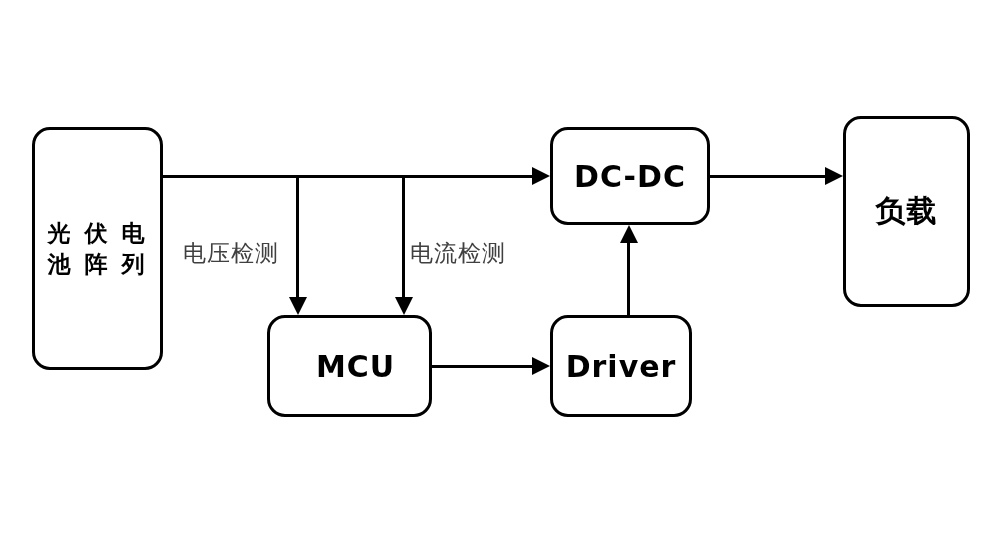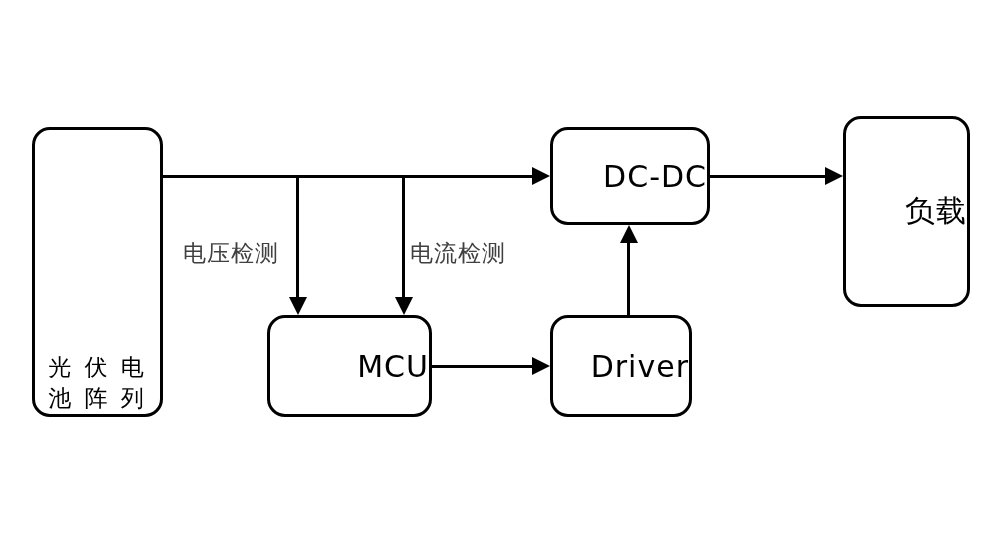--- a/index.html
+++ b/index.html
@@ -16,32 +16,33 @@
     overflow: hidden;
   }
   .box {
     position: absolute;
     box-sizing: border-box;
     border: 3px solid #000000;
     border-radius: 18px;
     background: #ffffff;
     display: flex;
     align-items: center;
-    justify-content: flex-end;
+    justify-content: center;
     color: #000000;
+    font-weight: bold;
   }
   .box-label {
     font-size: 30px;
     color: #000000;
     letter-spacing: 1px;
     white-space: nowrap;
   }
   .box-pv {
     left: 32px; top: 127px;
-    width: 131px; height: 290px;
+    width: 131px; height: 243px;
     flex-direction: column;
   }
   .pv-line {
     font-size: 23px;
     line-height: 31px;
     letter-spacing: 3px;
     white-space: nowrap;
   }
   .box-dcdc   { left: 550px; top: 127px; width: 160px; height: 98px; }
   .box-load   { left: 843px; top: 116px; width: 127px; height: 191px; }

